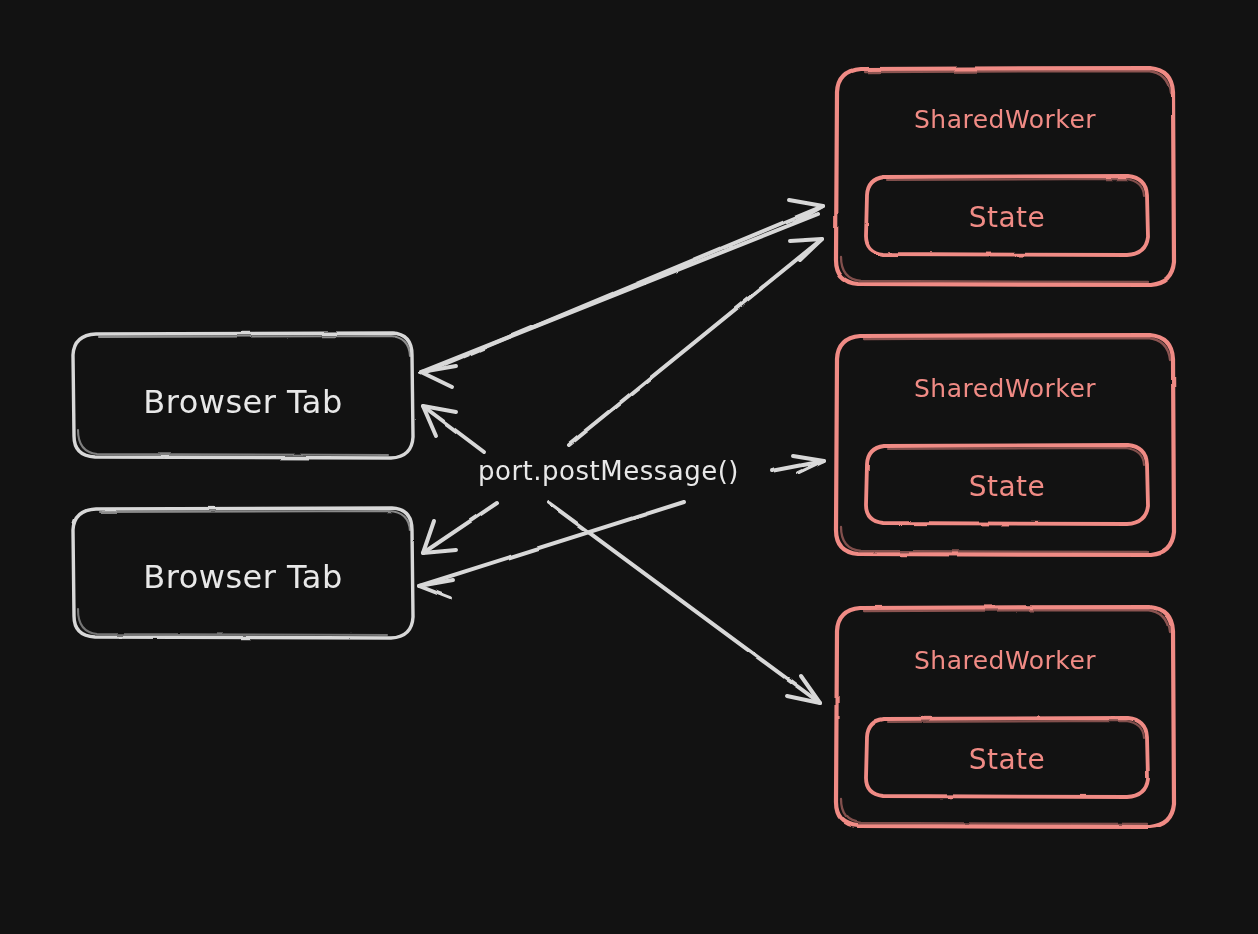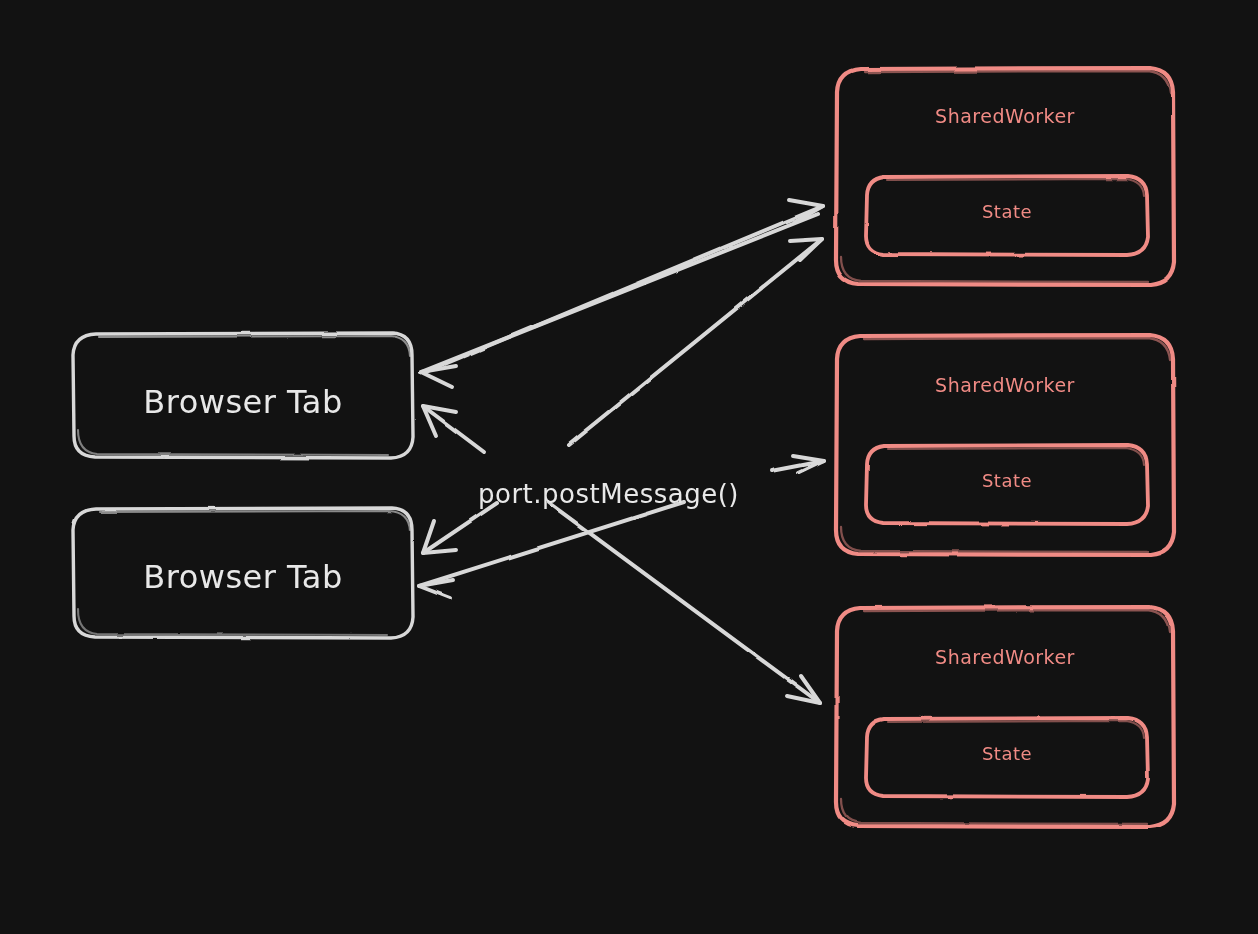--- a/index.html
+++ b/index.html
@@ -31,25 +31,25 @@
     pointer-events: none;
     font-family: "DejaVu Sans", sans-serif;
     letter-spacing: 0.5px;
   }
   .tab-label {
     color: #e8e8e8;
     font-size: 32px;
   }
   .worker-label {
     color: #f08b85;
-    font-size: 19px;
+    font-size: 25px;
   }
   .state-label {
     color: #f08b85;
-    font-size: 18px;
+    font-size: 28px;
   }
   .edge-label {
     color: #e8e8e8;
     font-size: 26px;
   }
 </style>
 </head>
 <body>
 
 <div id="canvas">
@@ -155,15 +155,15 @@
 
   <div class="node-label worker-label" style="left:836px; top:105px; width:338px;">SharedWorker</div>
   <div class="node-label state-label" style="left:866px; top:201px; width:282px;">State</div>
 
   <div class="node-label worker-label" style="left:836px; top:374px; width:338px;">SharedWorker</div>
   <div class="node-label state-label" style="left:866px; top:470px; width:282px;">State</div>
 
   <div class="node-label worker-label" style="left:836px; top:646px; width:338px;">SharedWorker</div>
   <div class="node-label state-label" style="left:866px; top:743px; width:282px;">State</div>
 
-  <div class="node-label edge-label" style="left:478px; top:479px; width:290px; text-align:left;">port.postMessage()</div>
+  <div class="node-label edge-label" style="left:478px; top:456px; width:290px; text-align:left;">port.postMessage()</div>
 
 </div>
 
 </body></html>

